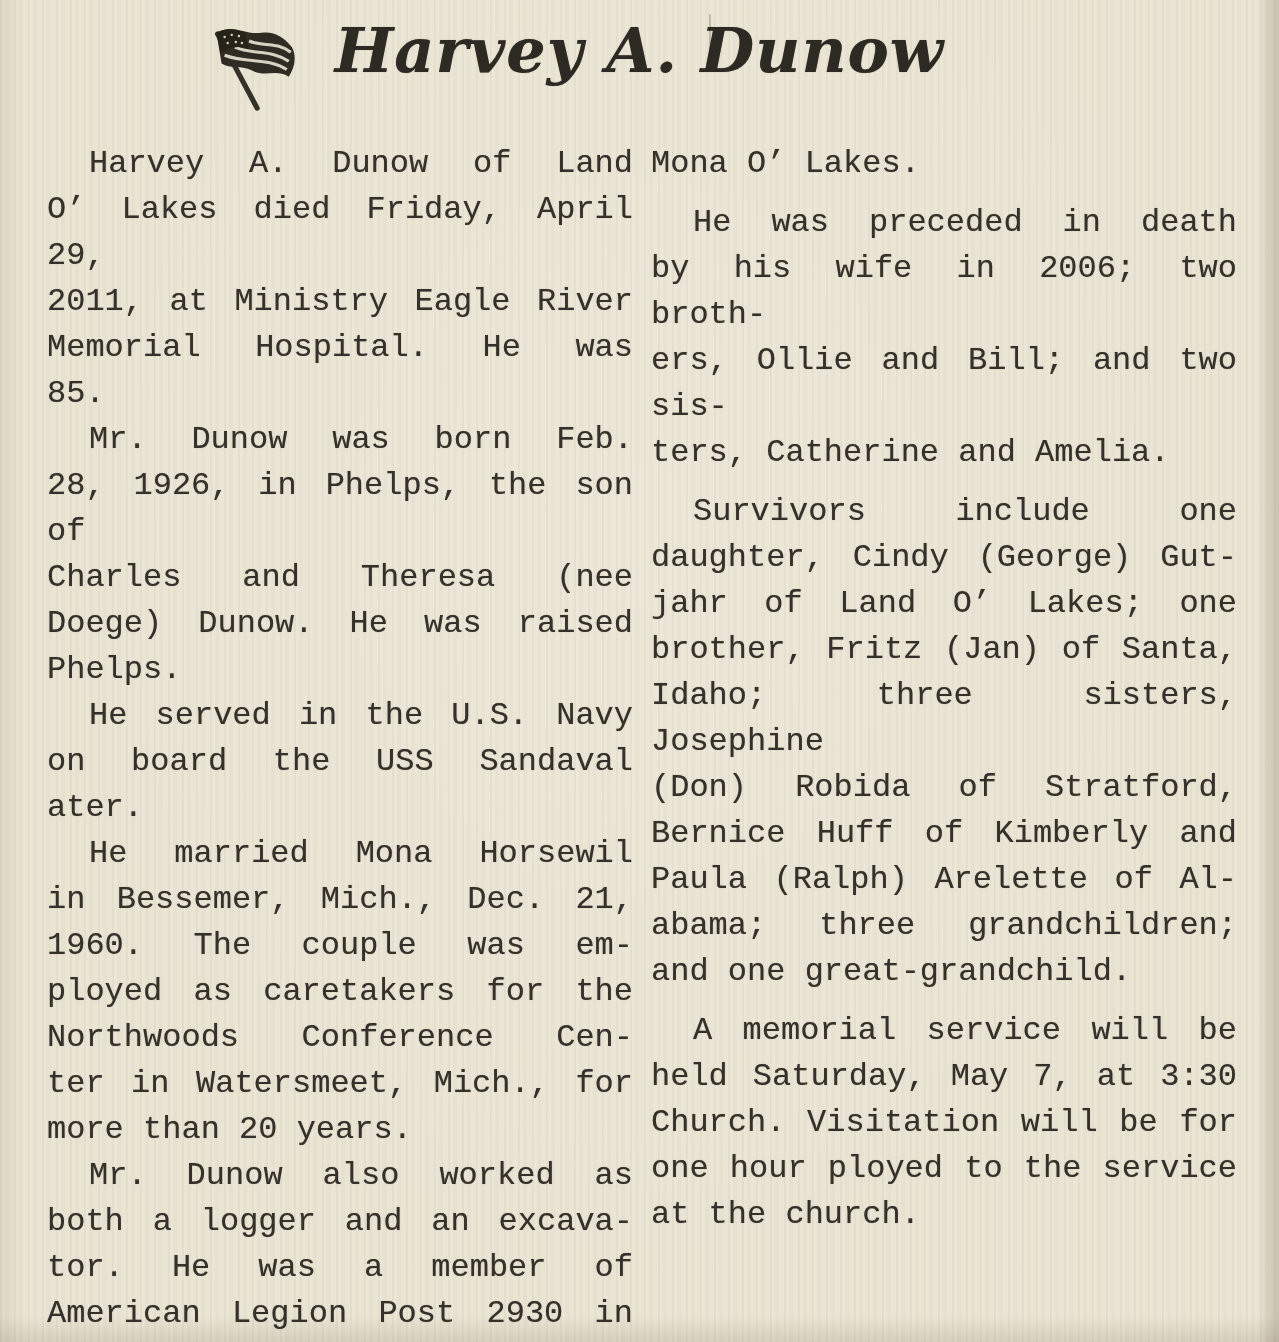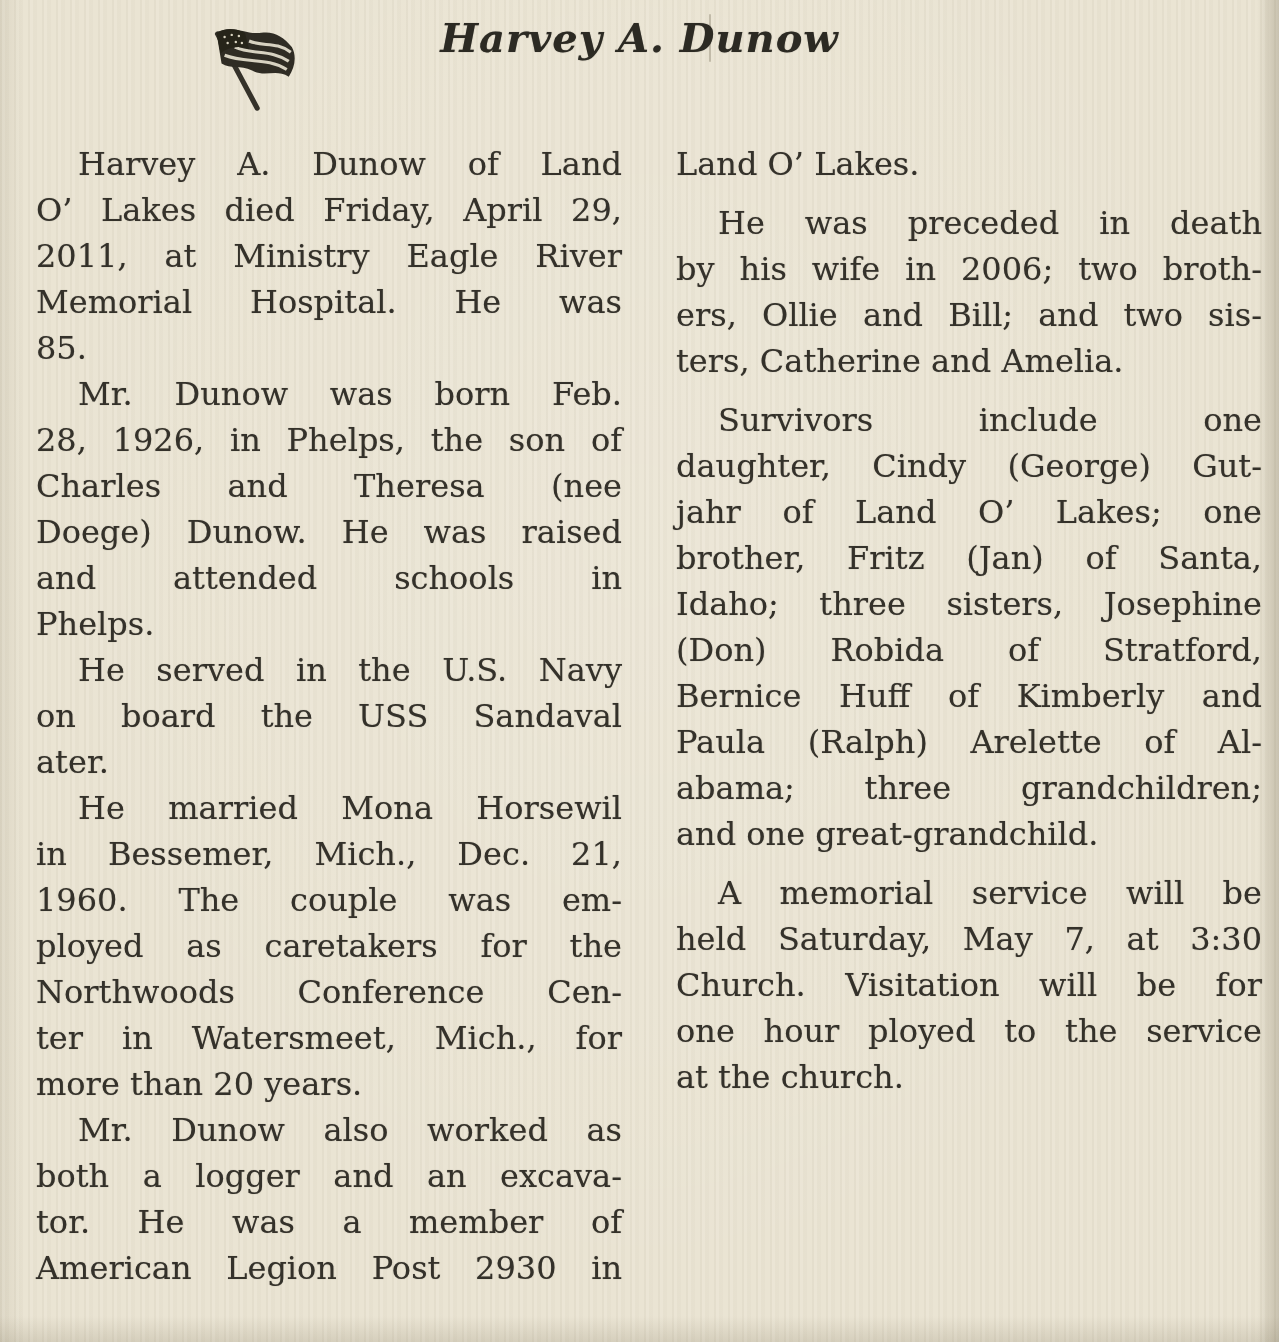--- a/index.html
+++ b/index.html
@@ -22,28 +22,28 @@
     color:#34312a;
   }
   .crease{
     position:absolute;left:709px;top:14px;width:2px;height:48px;
     background:rgba(100,90,70,0.30);border-radius:1px;
   }
   .flag-wrap{position:absolute;left:190px;top:20px;width:112px;height:98px;}
   .page-title{
     position:absolute;top:14px;left:0;width:100%;
     text-align:center;
-    font-size:40px;font-weight:bold;font-style:italic;
+    font-size:62px;font-weight:bold;font-style:italic;
     letter-spacing:1px;
     color:#2c2a23;
     text-shadow:0 0 1px rgba(44,42,35,0.45);
   }
   .columns{
-    position:absolute;top:141px;left:36px;
-    display:flex;gap:54px;
+    position:absolute;top:141px;left:47px;
+    display:flex;gap:18px;font-family:Liberation Mono, monospace;
   }
   .col{width:586px;}
   .paragraph{margin:0;}
   .col-right .paragraph{margin-bottom:13px;}
   .col-right .paragraph:last-child{margin-bottom:0;}
   .line{
     font-size:32px;
     line-height:46px;
     text-align:justify;
     text-align-last:justify;
@@ -101,21 +101,20 @@
           <div class="line">O’ Lakes died Friday, April 29,</div>
           <div class="line">2011, at Ministry Eagle River</div>
           <div class="line">Memorial Hospital. He was</div>
           <div class="line last">85.</div>
         </div>
         <div class="paragraph">
           <div class="line indent">Mr. Dunow was born Feb.</div>
           <div class="line">28, 1926, in Phelps, the son of</div>
           <div class="line">Charles and Theresa (nee</div>
           <div class="line">Doege) Dunow. He was raised</div>
-          <div class="line">and attended schools in</div>
           <div class="line last">Phelps.</div>
         </div>
         <div class="paragraph">
           <div class="line indent">He served in the U.S. Navy</div>
           <div class="line">on board the USS Sandaval</div>
           <div class="line last">ater.</div>
         </div>
         <div class="paragraph">
           <div class="line indent">He married Mona Horsewil</div>
           <div class="line">in Bessemer, Mich., Dec. 21,</div>
@@ -127,21 +126,21 @@
         </div>
         <div class="paragraph">
           <div class="line indent">Mr. Dunow also worked as</div>
           <div class="line">both a logger and an excava-</div>
           <div class="line">tor. He was a member of</div>
           <div class="line">American Legion Post 2930 in</div>
         </div>
       </div>
     <div class="col col-right">
         <div class="paragraph">
-          <div class="line last">Land O’ Lakes.</div>
+          <div class="line last">Mona O’ Lakes.</div>
         </div>
         <div class="paragraph">
           <div class="line indent">He was preceded in death</div>
           <div class="line">by his wife in 2006; two broth-</div>
           <div class="line">ers, Ollie and Bill; and two sis-</div>
           <div class="line last">ters, Catherine and Amelia.</div>
         </div>
         <div class="paragraph">
           <div class="line indent">Survivors include one</div>
           <div class="line">daughter, Cindy (George) Gut-</div>

